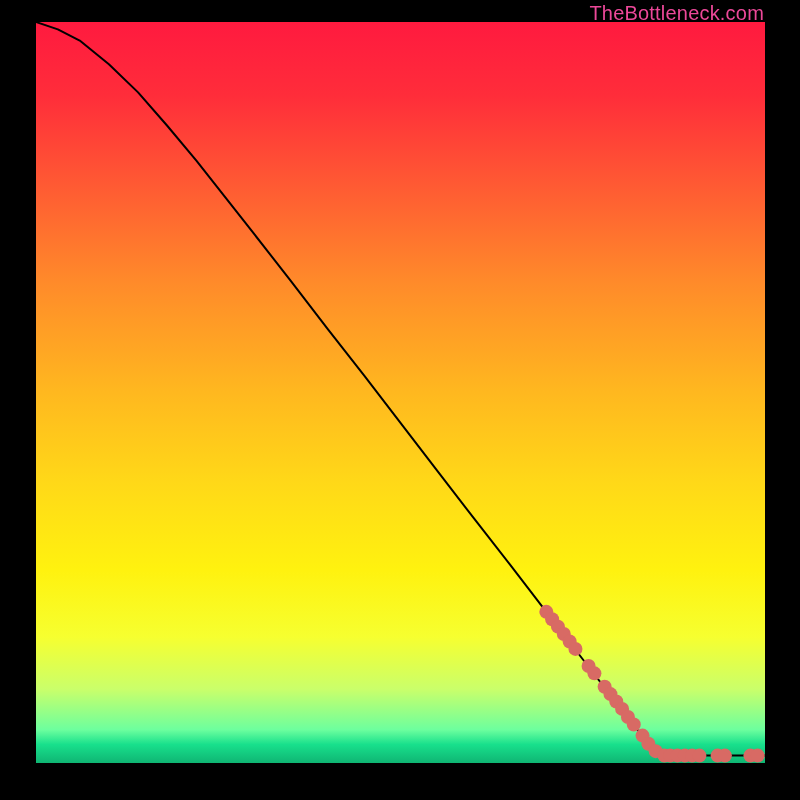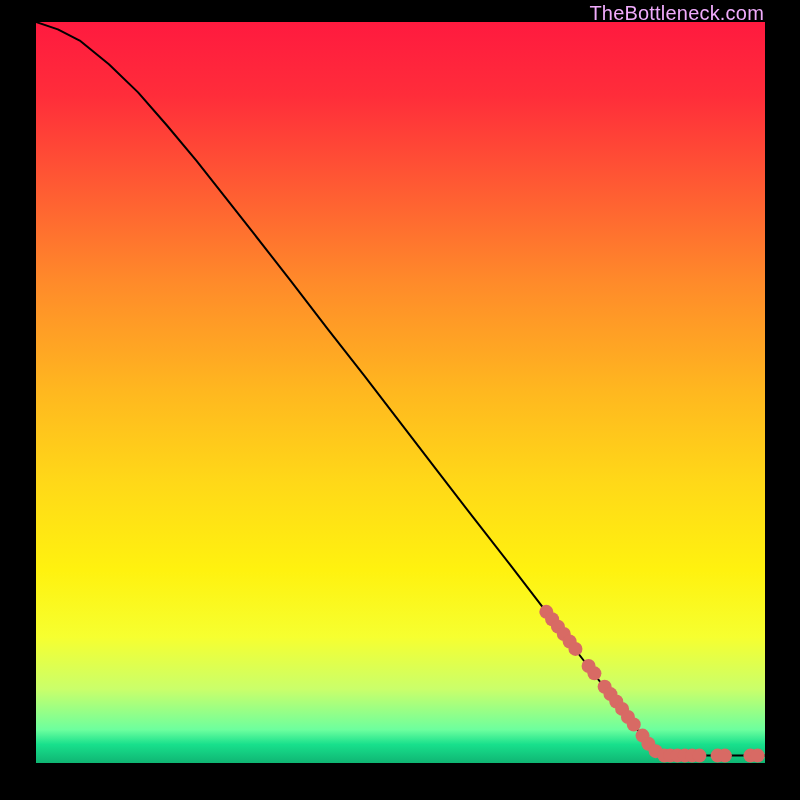--- a/index.html
+++ b/index.html
@@ -23,21 +23,21 @@
     position: absolute;
     left: 0;
     top: 0;
     width: 729px;
     height: 741px;
   }
   .watermark {
     position: absolute;
     top: 2px;
     right: 36px;
-    color: #f0abfc;
+    color: #ec4899;
     font-size: 20px;
     letter-spacing: 0.2px;
     font-weight: 500;
   }
 </style>
 </head>
 <body>
 
 <div class="watermark">TheBottleneck.com</div>
 

